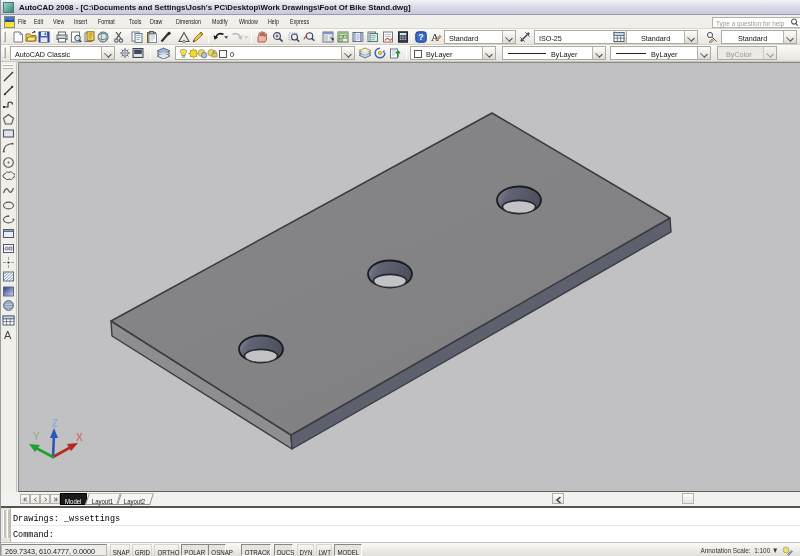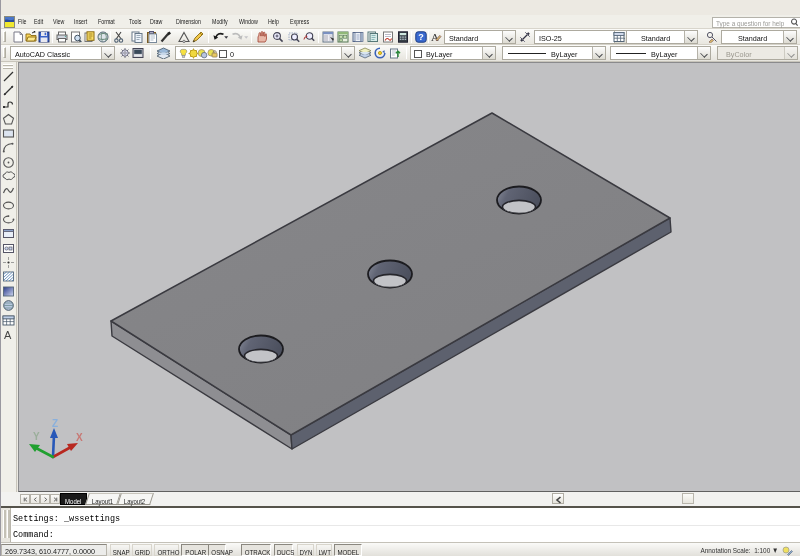--- a/index.html
+++ b/index.html
@@ -54,30 +54,34 @@
 #cmdgrip { position:absolute; left:0; top:0; width:11px; height:34px; background:#e8e6df; border-right:1px solid #b8b5ab; }
 #cmdgrip:before { content:""; position:absolute; left:3px; top:2px; width:2px; height:28px; border-left:1px solid #fff; background:#c4c1b6; }
 #cmdgrip:after { content:""; position:absolute; left:7px; top:2px; width:2px; height:28px; border-left:1px solid #fff; background:#c4c1b6; }
 #cmd .l1 { position:absolute; left:13px; top:6px; font-family:"Liberation Mono",monospace; font-size:8.5px; color:#000; }
 #cmd .l2 { position:absolute; left:13px; top:22px; font-family:"Liberation Mono",monospace; font-size:8.5px; color:#000;text-align:right; }
 #cmdsep { position:absolute; left:12px; top:525px; width:788px; height:1px; background:#e8e8e8; }
 
 #status { position:absolute; left:0; top:542px; width:800px; height:14px; background:linear-gradient(#fafaf8,#e2e0da); border-top:1px solid #c4c1b8; font-size:8px; color:#1a1a1a; }
 #coords { position:absolute; left:1px; top:1px; width:106px; height:12px; border:1px solid #b8b5ac; border-top-color:#8a877f; background:#ececea; }
 #coords span { position:absolute; left:3px; top:2px; font-size:8px; white-space:nowrap; transform:scaleX(0.9); transform-origin:left center; }
-.sbtn { position:absolute; top:1px; height:12px; font-size:7.5px; text-align:right; padding-top:2.5px; }
+.sbtn { position:absolute; top:1px; height:12px; font-size:7.5px; text-align:left; padding-top:2.5px; }
 .sbtn span { display:inline-block; transform:scaleX(0.82); transform-origin:center; white-space:nowrap; }
 .sbtn.on { border:1px solid #8a877f; border-bottom-color:#fff; border-right-color:#fff; background:#e6e4de; }
 .sbtn.off { border:1px solid #d8d5cc; background:transparent; }
 #annot { position:absolute; right:22px; top:3px; font-size:8px; color:#333; white-space:nowrap; transform:scaleX(0.8); transform-origin:right center; }
 </style>
 </head>
 <body>
 <div id="win">
   <div id="lframe"></div>
+  <div id="title">
+    <div class="ticon"></div>
+    <div class="ttext">AutoCAD 2008 - [C:\Documents and Settings\Josh's PC\Desktop\Work Drawings\Foot Of Bike Stand.dwg]</div>
+  </div>
   <div id="menubar">
     <svg class="dicon" viewBox="0 0 11 12">
         <rect x="0.5" y="0.5" width="10" height="11" fill="#fffef4" stroke="#8a8a7a"></rect>
         <rect x="1" y="1" width="9" height="5" fill="#4a76c8"></rect>
         <path d="M1 6 L10 6 L10 11 L1 11 Z" fill="#f0e830"></path>
         <path d="M1 4 C3 2.5 5 5.5 10 3.5 L10 6 L1 6 Z" fill="#284a9a"></path>
       </svg>
     <div id="menus">
       <span style="left:18px">File</span>
         <span style="left:34px">Edit</span>
@@ -354,21 +358,21 @@
     <div class="combo" style="left:502px;top:1px;width:104px">
       <div style="position:absolute;left:5px;top:6px;width:38px;height:1px;background:#222"></div>
       <div class="ct" style="left:48px">ByLayer</div>
       <div class="ca"></div>
     </div>
     <div class="combo" style="left:610px;top:1px;width:101px">
       <div style="position:absolute;left:5px;top:6px;width:30px;height:1px;background:#222"></div>
       <div class="ct" style="left:40px">ByLayer</div>
       <div class="ca"></div>
     </div>
-    <div class="combo" style="left:717px;top:1px;width:81px;background:#eceae4">
+    <div class="combo" style="left:717px;top:1px;width:60px;background:#eceae4">
       <div class="ct" style="color:#9a978e;left:8px">ByColor</div>
       <div class="ca" style="opacity:0.55"></div>
     </div>
   </div>
   <div id="ltbar">
     <div style="position:absolute;left:3px;top:2px;width:10px;height:2px;border-top:1px solid #fff;background:#b8b5aa"></div>
     <div style="position:absolute;left:3px;top:5px;width:10px;height:2px;border-top:1px solid #fff;background:#b8b5aa"></div>
     <svg class="lic" style="top:8px" viewBox="0 0 13 13">
         <line x1="2" y1="11" x2="11" y2="2" stroke="#333" stroke-width="1.2"></line>
       </svg>
@@ -525,21 +529,21 @@
     <div class="tab" style="left:119px;width:33px"><span>Layout2</span></div>
     <div id="hsleft">
         <svg viewBox="0 0 8 8">
           <path d="M5.5 1 L2 4 L5.5 7" fill="none" stroke="#444" stroke-width="1.6"></path>
         </svg>
       </div>
     <div id="hsthumb"></div>
   </div>
   <div id="cmd">
     <div id="cmdgrip"></div>
-    <div class="l1">Settings: _wssettings</div>
+    <div class="l1">Drawings: _wssettings</div>
     <div class="l2">Command:</div>
   </div>
   <div id="cmdsep"></div>
   <div id="status">
     <div id="coords">
         <span>269.7343, 610.4777, 0.0000</span>
       </div>
     <div class="sbtn off" style="left:110px;width:20px"><span>SNAP</span></div>
     <div class="sbtn off" style="left:132px;width:20px"><span>GRID</span></div>
     <div class="sbtn off" style="left:154px;width:25px"><span>ORTHO</span></div>

